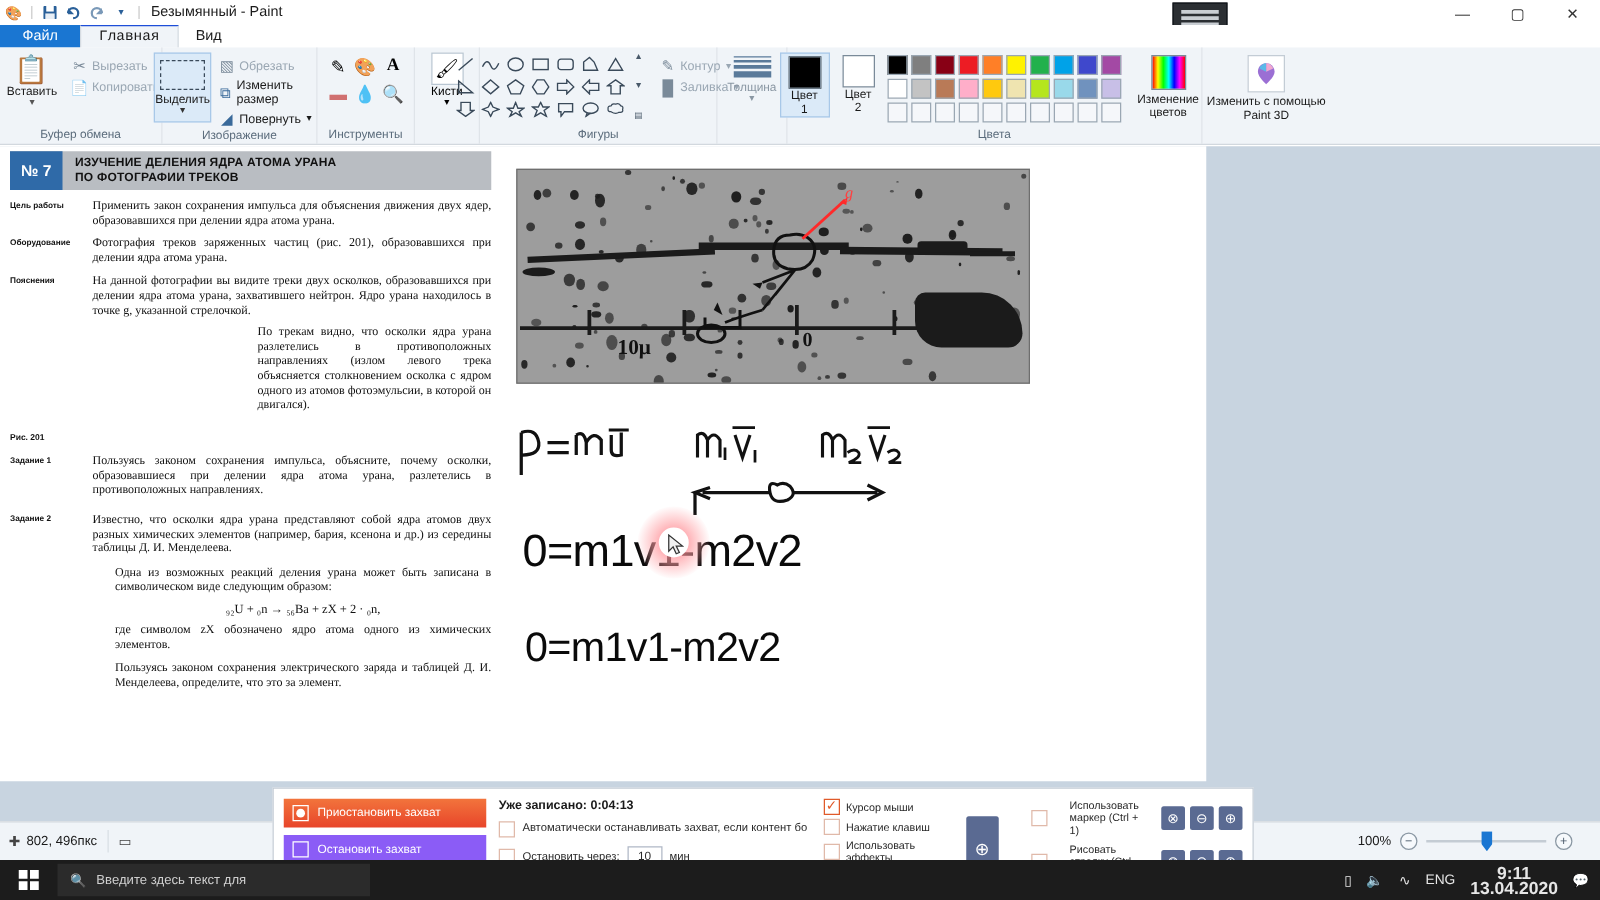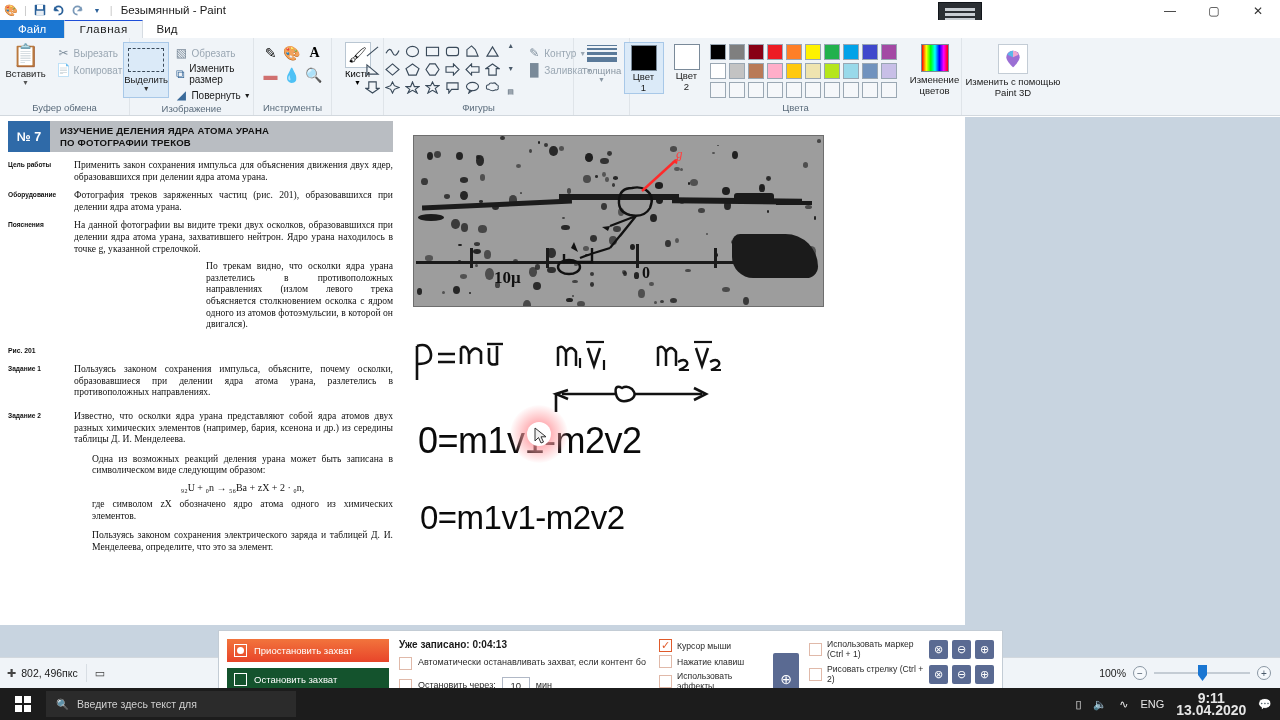--- a/index.html
+++ b/index.html
@@ -145,57 +145,57 @@
       border-radius:50%; }
   .cursor-dot { position:absolute; left:527px; top:305px; width:24px;height:24px;border-radius:50%;
       background:#fff; }
 
   
   .statusbar { position:absolute; left:0; top:657px; width:1280px; height:31px; background:#f0f4f8;
                border-top:1px solid #d2d8de; display:flex; align-items:center; }
   .sb-item { display:flex; align-items:center; gap:5px; font-size:10.5px; color:#1a1a1a; padding-left:7px; }
   .sb-ico { font-size:11px; color:#444; }
   .sb-sep { width:1px; height:18px; background:#d8dee4; margin:0 8px; }
-  .sb-right { margin-left:auto; display:flex; align-items:center; gap:7px; padding-right:9px; }
+  .sb-right { margin-left:auto; display:flex; align-items:center; gap:7px; padding-right:22px; }
   .zoom-pct { font-size:10.5px; color:#1a1a1a; }
   .zbtn { width:14px;height:14px;border-radius:50%;border:1px solid #8a97a3; color:#4a5a6a;
           font-size:10px; display:flex;align-items:center;justify-content:center; background:#f6f9fc;}
   .ztrack { width:96px; height:2px; background:#c4ccd4; position:relative; }
   .zhandle { position:absolute; left:44px; top:-7px; width:9px;height:16px; background:#1a76d2;
              clip-path:polygon(0 0,100% 0,100% 62%,50% 100%,0 62%); }
 
   
   .recorder { position:absolute; left:218px; top:630px; width:785px; height:90px;
               background:#ffffff; border:1px solid #c3ccd5; overflow:hidden; }
   .rec-inner { display:flex; height:100%; padding:8px 8px 0 8px; gap:10px; }
   .rec-col1 { width:162px; display:flex; flex-direction:column; gap:6px; }
   .rec-btn { height:34px; display:flex; align-items:center; gap:7px; padding-left:7px;
              font-size:9.5px; color:#fff; }
   .rec-btn.pause { background:linear-gradient(180deg,#f2743c,#e8452a); }
-  .rec-btn.stop { background:#14532d; }
+  .rec-btn.stop { background:#8b5cf6; }
   .rec-btn.more { background:#5a6a92; }
   .rec-sq { width:13px;height:13px;border:1px solid #fff; display:flex;align-items:center;justify-content:center;}
   .rec-sq i { width:7px;height:7px;border-radius:50%;background:#fff; display:block;}
 
   .rec-col2 { width:250px; }
   .rec-time { font-size:10px; font-weight:bold; color:#1a1a1a; margin-bottom:7px; }
   .chk-row { display:flex; align-items:flex-start; gap:6px; margin-bottom:7px; font-size:9px; color:#2a2a2a; }
   .chk { width:13px;height:13px;flex:0 0 13px;border:1px solid #e0b9a9; background:#fff; }
   .chk.on { border-color:#e05a2a; color:#e05a2a; font-size:11px; line-height:11px; text-align:center;}
   .num-in { width:28px;height:16px;border:1px solid #b0b8c6;background:#fff;font-size:9.5px;
             text-align:center; line-height:15px;}
 
   .rec-col3 { width:140px; display:flex; gap:4px; }
   .rec-opts { flex:1; display:flex; flex-direction:column; gap:3px; }
   .opt-row { display:flex; align-items:center; gap:5px; font-size:8.6px; color:#2a2a2a; }
   .plusbig { width:26px;height:52px;background:#5a6a92; color:#fff; border-radius:2px;
              display:flex;align-items:center;justify-content:center;font-size:14px;align-self:center;}
 
   .rec-col4 { flex:1; display:flex; flex-direction:column; gap:5px; }
-  .mk-row { display:flex; align-items:center; gap:5px; }
+  .mk-row { display:flex; align-items:center; gap:18px;margin-left:16px; }
   .mk-lbl { flex:1; font-size:8.6px; color:#2a2a2a; line-height:10px; }
   .mk-btns { display:flex; gap:4px; }
   .mk-b { width:19px;height:19px;background:#5a6a92;color:#fff;border-radius:2px;
           display:flex;align-items:center;justify-content:center;font-size:11px;}
 
   
   .taskbar { position:absolute; left:0; top:688px; width:1280px; height:32px; background:#1c1c1c; display:flex; align-items:center; }
   .start { width:46px;height:32px;display:flex;align-items:center;justify-content:center;}
   .winlogo { display:grid; grid-template-columns:7px 7px; grid-template-rows:7px 7px; gap:2px; }
   .winlogo i { background:#fff; display:block; }

